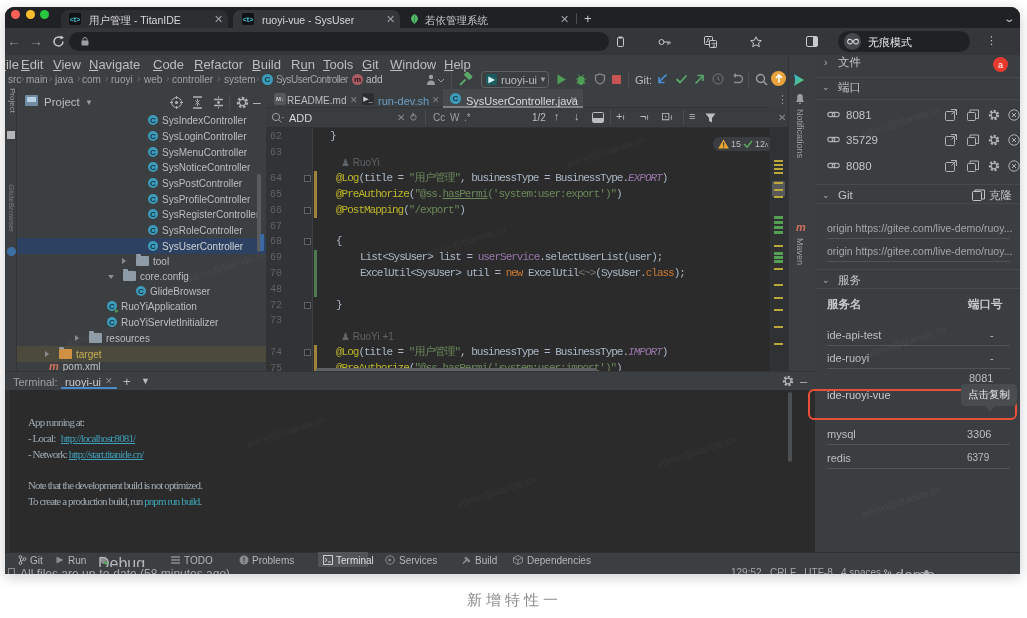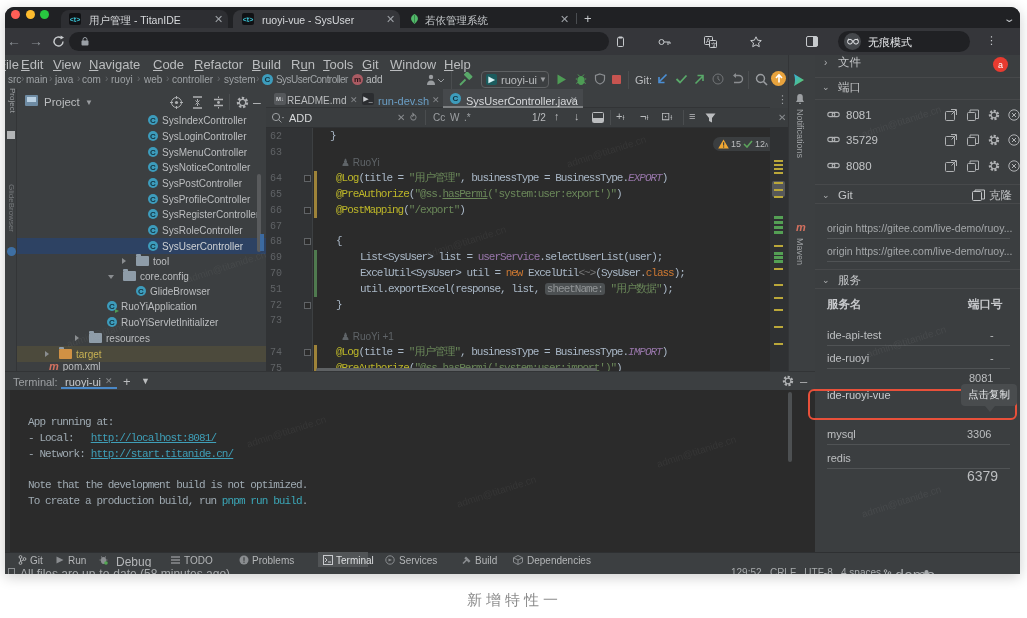--- a/index.html
+++ b/index.html
@@ -1,21 +1,21 @@
 <!DOCTYPE html>
 <html><head><meta charset="utf-8"><style>
 *{margin:0;padding:0;box-sizing:border-box}
 html,body{width:1027px;height:618px}
 body{background:#fff;font-family:"Liberation Sans",sans-serif;position:relative;overflow:hidden}
 .ab{position:absolute}
 .tx{position:absolute;white-space:nowrap;line-height:1}
 .cl{position:absolute;font-family:"Liberation Mono",monospace;font-size:11px;letter-spacing:-1.0px;line-height:15.5px;white-space:pre;color:#A9B7C6}
 .ln{position:absolute;font-family:"Liberation Mono",monospace;font-size:10px;color:#606366;text-align:center;width:20px;line-height:15.5px}
 .an{color:#BBB529}.st{color:#6A8759}.kw{color:#CC7832}.fl{color:#9876AA;font-style:italic}.fd{color:#9876AA}.gr{color:#787878}
-.tl{position:absolute;font-family:Liberation Mono, monospace;font-size:11px;letter-spacing:-0.9px;color:#9FAAB2;white-space:pre;line-height:1}
+.tl{position:absolute;font-family:Liberation Serif, serif;font-size:11px;letter-spacing:-0.9px;color:#9FAAB2;white-space:pre;line-height:1}
 .trow{position:absolute;height:16px;display:flex;align-items:center;gap:4px;font-size:10px;color:#BCBEC0;white-space:nowrap}
 .cic{width:10px;height:10px;border-radius:50%;background:#3D9CBC;color:#12303c;font-size:8px;font-weight:bold;display:flex;align-items:center;justify-content:center;flex:0 0 auto;font-family:"Liberation Sans"}
 .fold{width:12px;height:9px;flex:0 0 auto;position:relative}
 .fold:before{content:"";position:absolute;left:2px;top:1px;border-left:4px solid #8a8d90;border-top:3.5px solid transparent;border-bottom:3.5px solid transparent}
 .foldv:before{border-left:none;border-top:4px solid #8a8d90;border-right:3.5px solid transparent;border-left:3.5px solid transparent;top:3px;left:1px}
 .fldr{width:13px;height:10px;background:#8E9CA8;border-radius:1px;position:relative;flex:0 0 auto}
 .fldr:before{content:"";position:absolute;top:-2px;left:0;width:5px;height:2px;background:#8E9CA8;border-radius:1px 1px 0 0}
 .sep{position:absolute;background:#47494B;height:1px}
 svg{display:block}
 </style></head><body>
@@ -414,35 +414,34 @@
 
 <div class="ln" style="left:261px;top:122px">62</div>
 <div class="ln" style="left:261px;top:138px">63</div>
 <div class="ln" style="left:261px;top:164px">64</div>
 <div class="ln" style="left:261px;top:180px">65</div>
 <div class="ln" style="left:261px;top:196px">66</div>
 <div class="ln" style="left:261px;top:212px">67</div>
 <div class="ln" style="left:261px;top:227px">68</div>
 <div class="ln" style="left:261px;top:243px">69</div>
 <div class="ln" style="left:261px;top:259px">70</div>
-<div class="ln" style="left:261px;top:275px">51</div>
+<div class="ln" style="left:261px;top:275px">48</div>
 <div class="ln" style="left:261px;top:291px">72</div>
 <div class="ln" style="left:261px;top:306px">73</div>
 <div class="ln" style="left:261px;top:338px">74</div>
 <div class="ln" style="left:261px;top:354px">75</div>
 
 <div class="cl" style="left:325px;top:122px">}</div>
 <div class="cl" style="left:336px;top:148px;color:#5F6468;font-size:10px;letter-spacing:0"><span style="font-family:'Liberation Sans'">♟ RuoYi</span></div>
 <div class="cl" style="left:331px;top:164px"><span class="an">@Log</span>(title = <span class="st">"用户管理"</span>, businessType = BusinessType.<span class="fl">EXPORT</span>)</div>
 <div class="cl" style="left:331px;top:180px"><span class="an">@PreAuthorize</span>(<span class="st">"@ss.<u>hasPermi</u>('system:user:export')"</span>)</div>
 <div class="cl" style="left:331px;top:196px"><span class="an">@PostMapping</span>(<span class="st">"/export"</span>)</div>
 <div class="cl" style="left:331px;top:227px">{</div>
 <div class="cl" style="left:355px;top:243px">List&lt;SysUser&gt; list = <span class="fd">userService</span>.selectUserList(user);</div>
 <div class="cl" style="left:355px;top:259px">ExcelUtil&lt;SysUser&gt; util = <span class="kw">new</span> ExcelUtil<span class="gr">&lt;~&gt;</span>(SysUser.<span class="kw">class</span>);</div>
-<div class="cl" style="left:355px;top:275px">util.exportExcel(response, list, <span style="background:#4C5052;color:#919496;border-radius:3px;padding:0 2px">sheetName:</span> <span class="st">"用户数据"</span>);</div>
 <div class="cl" style="left:331px;top:291px">}</div>
 <div class="cl" style="left:336px;top:322px;color:#5F6468;font-size:10px;letter-spacing:0"><span style="font-family:'Liberation Sans'">♟ RuoYi +1</span></div>
 <div class="cl" style="left:331px;top:338px"><span class="an">@Log</span>(title = <span class="st">"用户管理"</span>, businessType = BusinessType.<span class="fl">IMPORT</span>)</div>
 <div class="cl" style="left:331px;top:354px"><span class="an">@PreAuthorize</span>(<span class="st">"@ss.<u>hasPermi</u>('system:user:import')"</span>)</div>
 
 <div class="ab" style="left:299px;top:168px;width:7px;height:7px;border:1px solid #606366;background:#2B2B2B"></div>
 <div class="ab" style="left:299px;top:200px;width:7px;height:7px;border:1px solid #606366;background:#2B2B2B"></div>
 <div class="ab" style="left:299px;top:231px;width:7px;height:7px;border:1px solid #606366;background:#2B2B2B"></div>
 <div class="ab" style="left:299px;top:295px;width:7px;height:7px;border:1px solid #606366;background:#2B2B2B"></div>
 <div class="ab" style="left:299px;top:342px;width:7px;height:7px;border:1px solid #606366;background:#2B2B2B"></div>
@@ -536,21 +535,21 @@
       </svg>
     </div>
 <div class="tx" style="z-index:3;left:63px;top:549px;font-size:10px;color:#B4B6B8">Run</div>
 <div class="ab" style="z-index:3;left:94px;top:548px">
       <svg width="9" height="10">
         <ellipse cx="4.5" cy="5.5" rx="2.6" ry="3.4" fill="#8A8D90"></ellipse>
         <path d="M2 1.5 L3.4 2.8 M7 1.5 L5.6 2.8 M0.6 5 H1.8 M7.2 5 H8.4" stroke="#8A8D90"></path>
         <circle cx="7" cy="8" r="1.8" fill="#52A552"></circle>
       </svg>
     </div>
-<div class="tx" style="z-index:3;left:111px;top:549px;font-size:12px;color:#B4B6B8">Debug</div>
+<div class="tx" style="z-index:3;left:93px;top:549px;font-size:16px;color:#B4B6B8">Debug</div>
 <div class="ab" style="z-index:3;left:166px;top:549px">
       <svg width="9" height="8">
         <path d="M0 1 H9 M0 4 H9 M0 7 H9" stroke="#8A8D90" stroke-width="1.3"></path>
       </svg>
     </div>
 <div class="tx" style="z-index:3;left:179px;top:549px;font-size:10px;color:#B4B6B8">TODO</div>
 <div class="ab" style="z-index:3;left:234px;top:548px">
       <svg width="10" height="10">
         <circle cx="5" cy="5" r="4.5" fill="#8A8D90"></circle>
         <rect x="4.4" y="2.2" width="1.2" height="3.6" fill="#3C3F41"></rect>
@@ -702,21 +701,21 @@
 <div class="ab" style="left:803px;top:382px;width:209px;height:31px;border:2px solid #E8503A;border-radius:6px"></div>
 
 <div class="ab" style="left:956px;top:377px;width:56px;height:22px;background:#494C4E;border-radius:4px;display:flex;align-items:center;justify-content:center">
       <span style="color:#E8EAEC;font-size:10.5px">点击复制</span>
     </div>
 <div class="ab" style="left:980px;top:399px;width:0;height:0;border-left:5px solid transparent;border-right:5px solid transparent;border-top:6px solid #494C4E"></div>
 <div class="tx" style="left:822px;top:422px;font-size:11px;color:#BDBFC1">mysql</div>
 <div class="tx" style="left:962px;top:422px;font-size:11px;color:#BDBFC1">3306</div>
 <div class="sep" style="left:822px;top:437px;width:183px;background:#505355"></div>
 <div class="tx" style="left:822px;top:446px;font-size:11px;color:#BDBFC1">redis</div>
-<div class="tx" style="left:962px;top:462px;font-size:14px;color:#BDBFC1">6379</div>
+<div class="tx" style="left:962px;top:446px;font-size:10px;color:#BDBFC1">6379</div>
 <div class="sep" style="left:822px;top:461px;width:183px;background:#505355"></div>
 
 <div class="ab" style="left:940px;top:102px">
       <svg width="12" height="12">
         <rect x="0.5" y="2.5" width="9" height="9" rx="1" stroke="#AFB1B3" fill="none"></rect>
         <path d="M6 0.5 H11.5 V6 M11 1 L6.5 5.5" stroke="#AFB1B3" fill="none"></path>
       </svg>
     </div>
 <div class="ab" style="left:962px;top:102px">
       <svg width="12" height="12">

